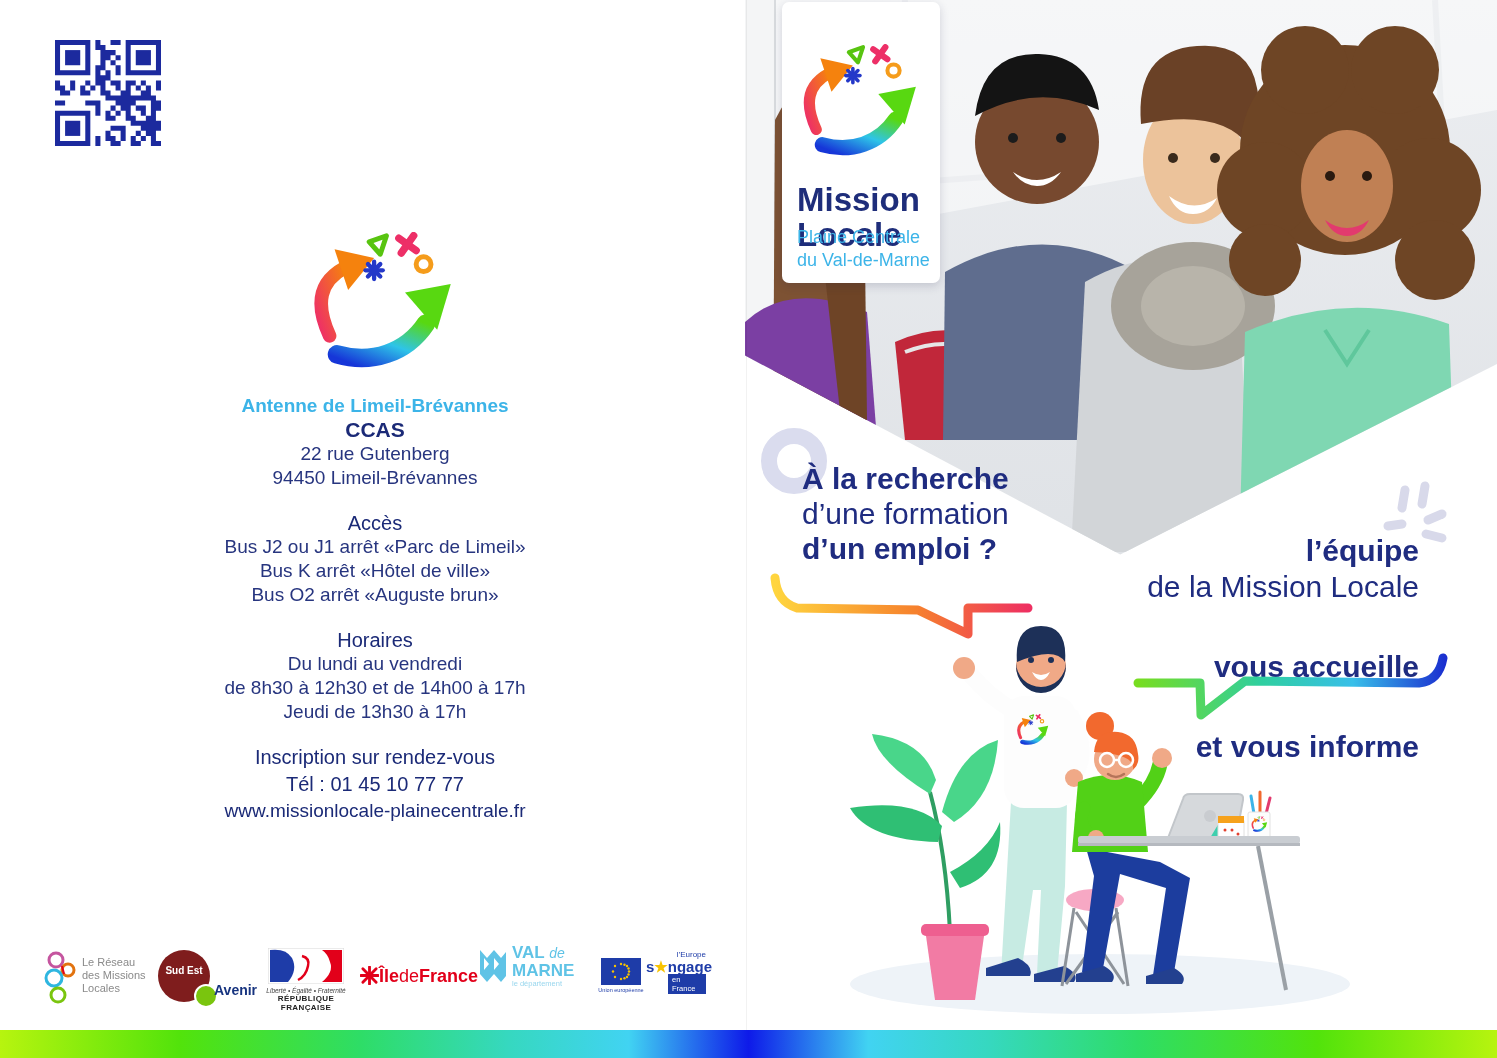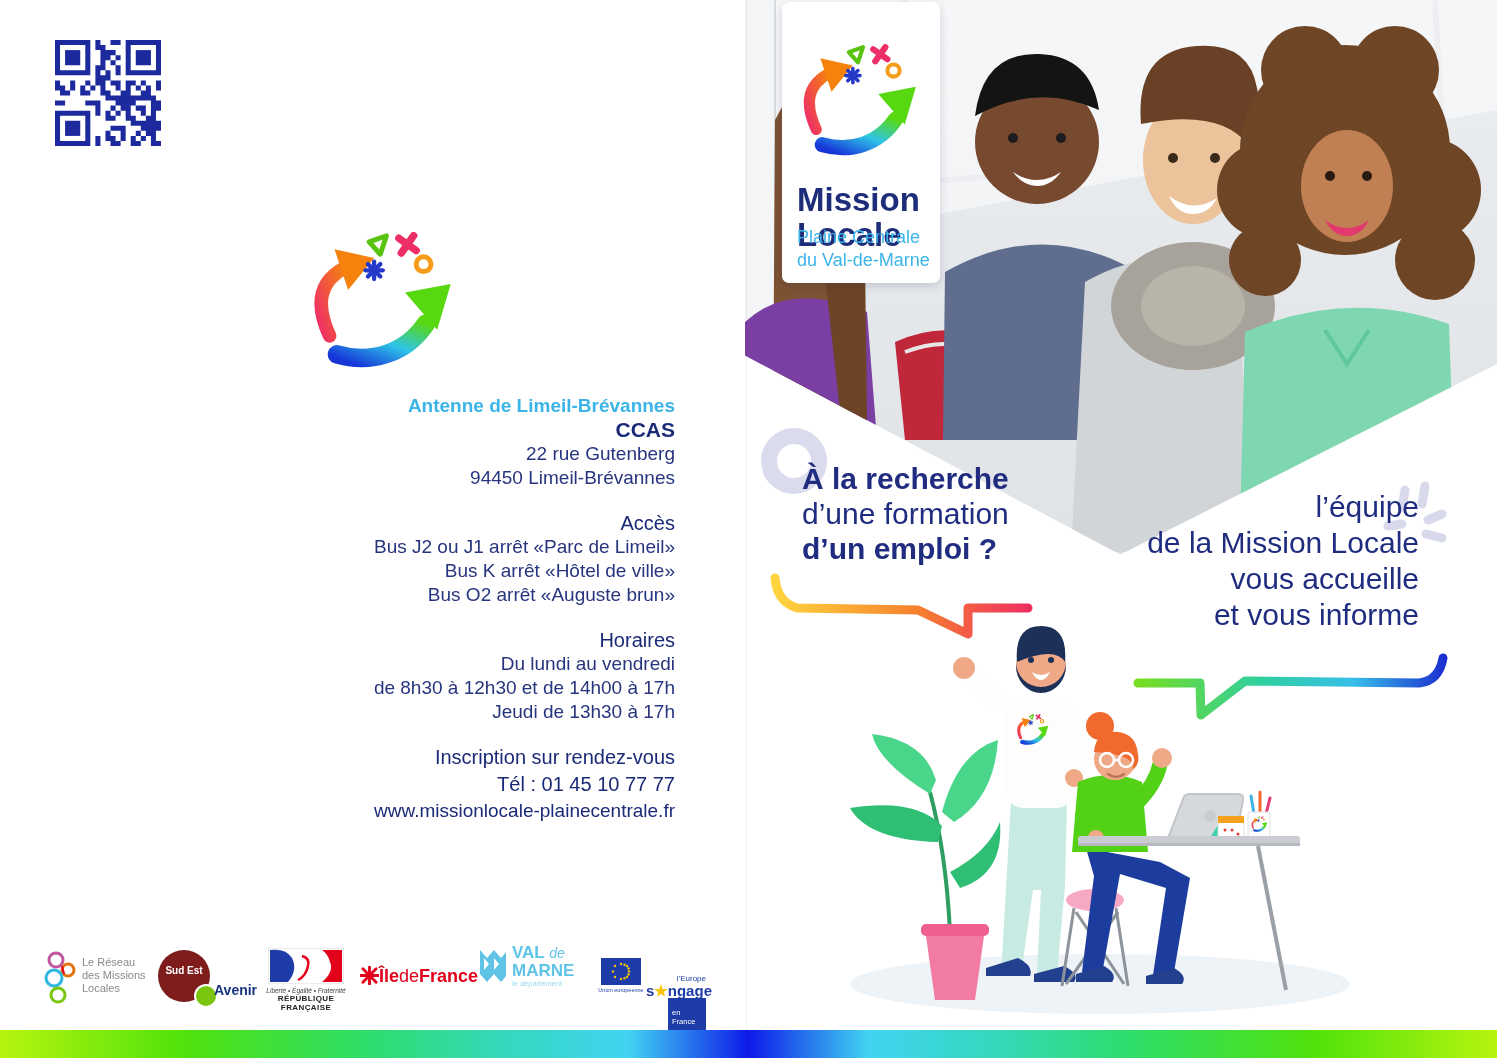--- a/index.html
+++ b/index.html
@@ -1,30 +1,30 @@
 <!DOCTYPE html>
 <html><head>
 <meta charset="utf-8">
 <style>
   html,body{margin:0;padding:0;background:#ffffff;}
   .page{position:relative;width:1497px;height:1058px;background:#ffffff;overflow:hidden;
         font-family:"Liberation Sans",sans-serif;color:#1f2e85;}
   .abs{position:absolute;}
   
-  .addr{left:75px;top:394px;width:600px;text-align:right;font-size:19px;line-height:24px;color:#27357f;}
+  .addr{left:75px;top:394px;width:600px;text-align:center;font-size:19px;line-height:24px;color:#27357f;}
   .addr .cyan{color:#3cb4e8;font-weight:bold;font-size:19px;}
   .addr .h{font-weight:normal;color:#1b2a77;font-size:20px;}
   .addr .big{font-weight:bold;color:#1b2a77;font-size:21px;}
   .addr .gap{height:21px;}
   .addr .sm-gap{height:3px;}
   
   .question{left:802px;top:461px;font-size:30px;line-height:35px;color:#1f2c80;}
   .question .b{font-weight:bold;}
   .answer{right:78px;top:489px;text-align:right;font-size:30px;line-height:36px;color:#1f2c80;}
-  .answer .b{font-weight:normal;}
+  .answer .b{font-weight:bold;margin-top:44px;}
   
   .photo{left:745px;top:0;width:752px;height:560px;
          clip-path:polygon(0 0,100% 0,100% 65%,49.9% 99%,0 63.5%);}
   
   .badge{left:782px;top:2px;width:158px;height:281px;background:#ffffff;border-radius:7px;
          box-shadow:0 3px 10px rgba(40,40,80,.18);z-index:5;}
   .badge .bt{position:absolute;left:15px;top:152px;font-size:33px;line-height:35px;font-weight:bold;color:#1e2d7a;margin-top:28px;}
   .badge .bs{position:absolute;left:15px;top:224px;font-size:18px;line-height:23px;color:#3cb4e8;}
   
   .ring{left:761px;top:428px;width:66px;height:66px;border:16px solid #dadcee;border-radius:50%;box-sizing:border-box;z-index:1;}
@@ -46,25 +46,25 @@
   .rf .motto{font-size:6.5px;color:#444;font-style:italic;margin-top:1px;}
   .rf .name{font-size:8px;color:#222;font-weight:bold;letter-spacing:.4px;}
   .idf{left:360px;top:966px;width:120px;height:28px;color:#e2001a;font-size:18px;white-space:nowrap;}
   .idf .b{font-weight:bold;}
   .vdm{left:478px;top:944px;width:110px;height:66px;color:#5fc3e6;}
   .vdm .l1{font-weight:bold;font-size:17px;line-height:17px;}
   .vdm .scr{font-style:italic;font-weight:normal;font-size:14px;}
   .vdm .dept{font-size:7.5px;color:#9ad7ee;}
   .eu{left:598px;top:958px;width:46px;height:50px;text-align:center;}
   .eu .cap{font-size:5.5px;color:#1e3ca8;line-height:6px;}
-  .engage{left:646px;top:950px;width:60px;height:56px;color:#1e3ca8;margin-top:24px;}
+  .engage{left:646px;top:950px;width:60px;height:56px;color:#1e3ca8;}
   .engage .top{font-size:8px;text-align:right;}
   .engage .mid{font-size:15px;font-weight:bold;line-height:15px;white-space:nowrap;}
   .engage .star{color:#f8c301;}
-  .engage .bot{display:inline-block;background:#1e3ca8;color:#fff;font-size:7.5px;padding:10px 4px;margin-left:22px;}
+  .engage .bot{display:inline-block;background:#1e3ca8;color:#fff;font-size:7.5px;padding:1px 4px;margin-left:22px;}
 </style>
 </head>
 <body>
 
 <div class="page">
 
   <svg width="0" height="0" style="position:absolute">
     <defs>
       <linearGradient id="gSmall" x1="0" y1="1" x2="1" y2="0">
         <stop offset="0" stop-color="#ee2f67"></stop>

